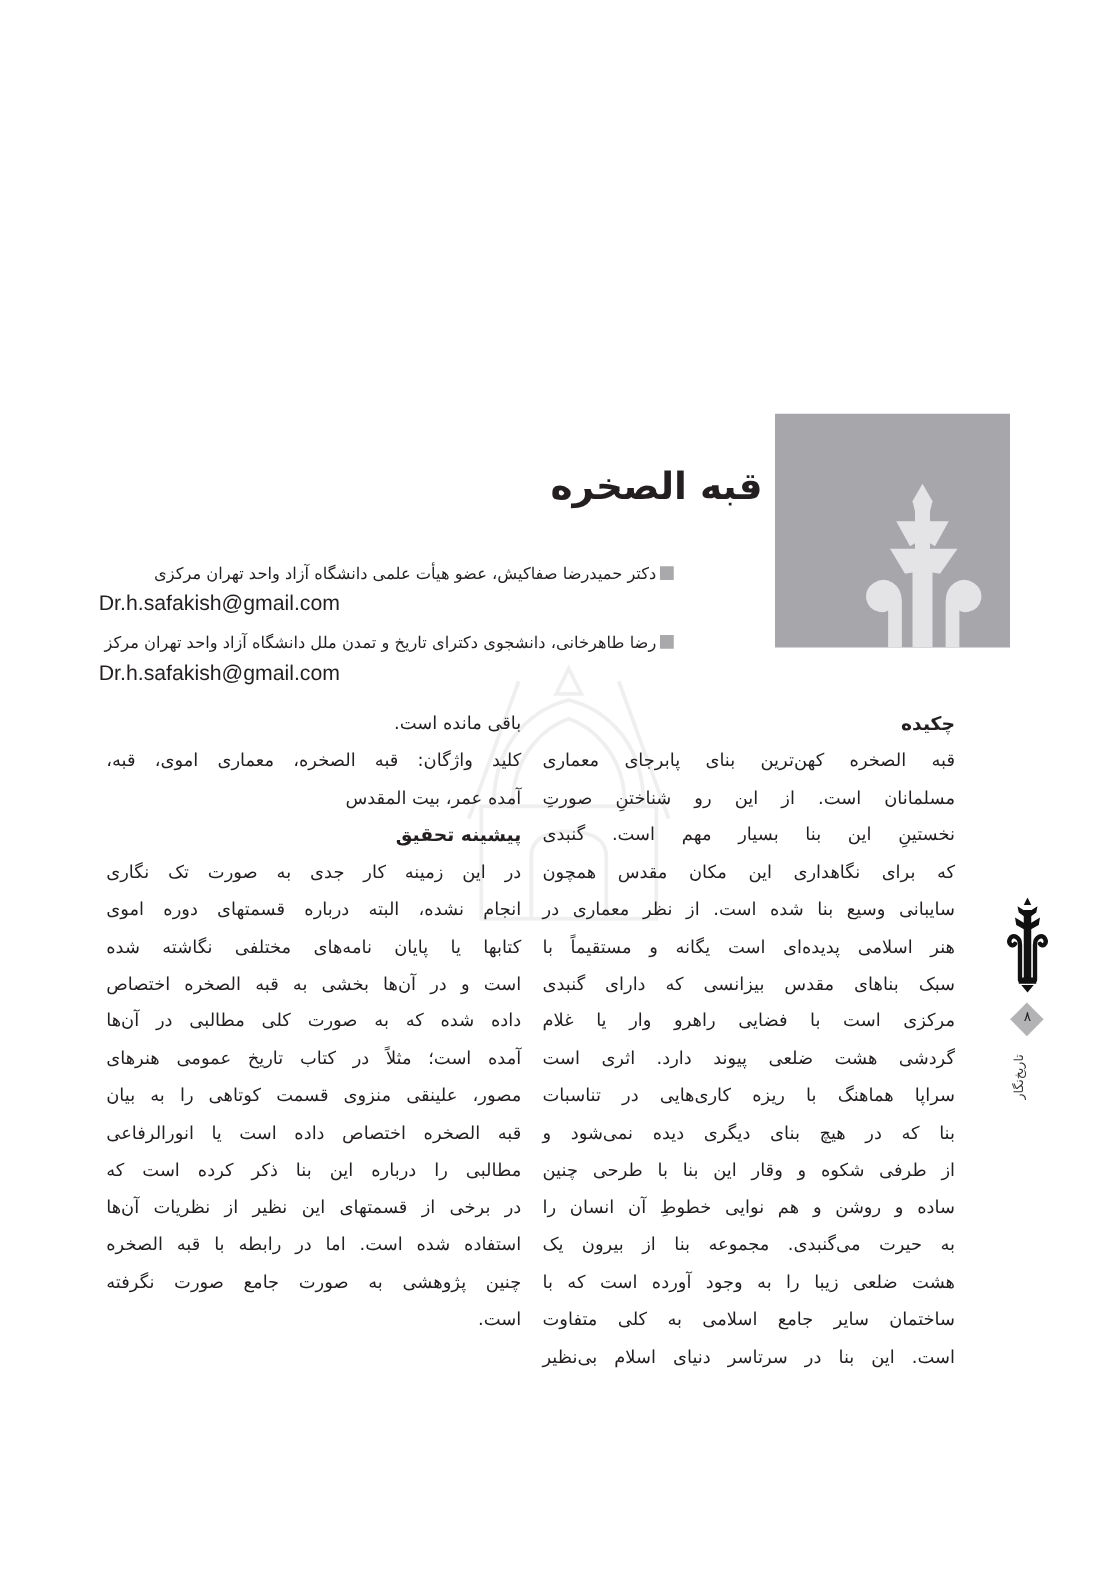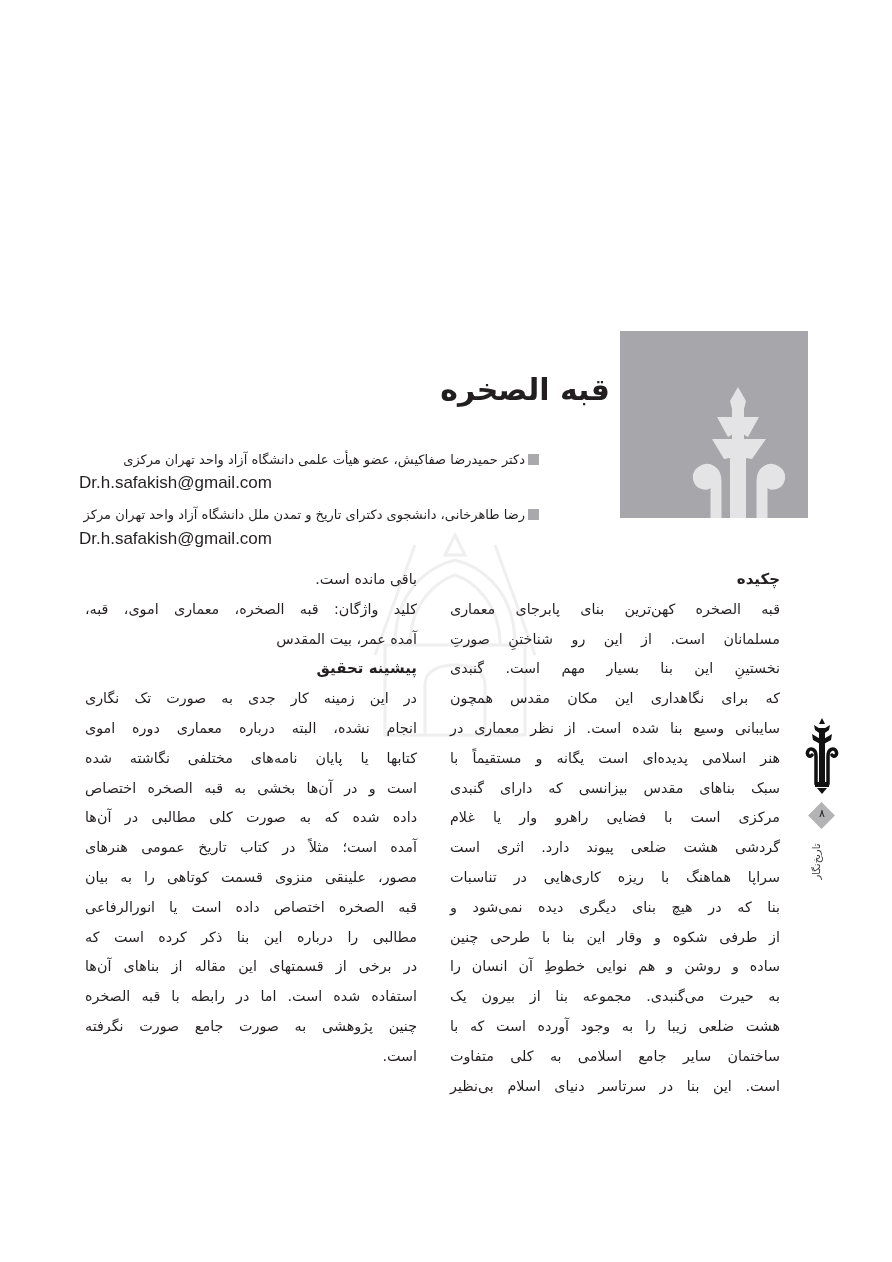--- a/index.html
+++ b/index.html
@@ -13,21 +13,21 @@
   .author { position: absolute; right: 353px; direction: rtl; font-size: 13px; white-space: nowrap; }
   .author .sq { display: inline-block; width: 11px; height: 11px; background: #a9a8ab;
                 margin-left: 3px; vertical-align: -1px; }
   .email { position: absolute; left: 79px; font-family: "Liberation Sans", sans-serif;
            font-size: 17px; direction: ltr; white-space: nowrap; }
   .col { position: absolute; direction: rtl; text-align: justify; text-align-last: right;
          font-size: 14.3px; line-height: 29.8px; }
   .col .line { display: block; text-align: justify; text-align-last: justify; white-space: nowrap; }
   .col .line.last { text-align-last: right; }
   .col h3 { margin: 0; font-size: 15px; font-weight: bold; line-height: 29.8px; }
-  .col-right { left: 434px; top: 565px; width: 330px; margin-left: 16px; }
+  .col-right { left: 434px; top: 565px; width: 330px; }
   .col-left  { left: 85px;  top: 565px; width: 332px; }
   .watermark { position: absolute; left: 355px; top: 525px; width: 200px; height: 220px; opacity: 0.09; }
   .side-ornament { position: absolute; left: 805px; top: 718px; width: 34px; height: 78px; }
   .page-diamond { position: absolute; left: 809px; top: 803px; width: 26px; height: 26px; }
   .page-diamond .d { position: absolute; left: 3px; top: 3px; width: 19px; height: 19px;
                      background: #b3b2b5; transform: rotate(45deg); }
   .page-diamond .n { position: absolute; left: 0; top: 4px; width: 26px; text-align: center;
                      font-size: 11px; color: #231f20; }
   .journal-name { position: absolute; left: 810px; top: 840px; width: 24px; height: 44px;
                   font-size: 10px; color: #333; }
@@ -102,29 +102,29 @@
   <span class="line">ساختمان سایر جامع اسلامی به کلی متفاوت</span>
   <span class="line">است. این بنا در سرتاسر دنیای اسلام بی‌نظیر</span>
 </div>
 
 <div class="col col-left">
   <span class="line last">باقی مانده است.</span>
   <span class="line">کلید واژگان: قبه الصخره، معماری اموی، قبه،</span>
   <span class="line last">آمده عمر، بیت المقدس</span>
   <h3>پیشینه تحقیق</h3>
   <span class="line">در این زمینه کار جدی به صورت تک نگاری</span>
-  <span class="line">انجام نشده، البته درباره معماری دوره اموی</span>
+  <span class="line">انجام نشده، البته درباره قسمتهای دوره اموی</span>
   <span class="line">کتابها یا پایان نامه‌های مختلفی نگاشته شده</span>
   <span class="line">است و در آن‌ها بخشی به قبه الصخره اختصاص</span>
   <span class="line">داده شده که به صورت کلی مطالبی در آن‌ها</span>
   <span class="line">آمده است؛ مثلاً در کتاب تاریخ عمومی هنرهای</span>
   <span class="line">مصور، علینقی منزوی قسمت کوتاهی را به بیان</span>
   <span class="line">قبه الصخره اختصاص داده است یا انورالرفاعی</span>
   <span class="line">مطالبی را درباره این بنا ذکر کرده است که</span>
-  <span class="line">در برخی از قسمتهای این مقاله از بناهای آن‌ها</span>
+  <span class="line">در برخی از قسمتهای این نظیر از نظریات آن‌ها</span>
   <span class="line">استفاده شده است. اما در رابطه با قبه الصخره</span>
   <span class="line">چنین پژوهشی به صورت جامع صورت نگرفته</span>
   <span class="line last">است.</span>
 </div>
 
 <svg class="side-ornament" viewBox="0 0 34 78">
   <g fill="#111">
     <path d="M17 0 L20 6 L14 6 Z"></path>
     <path d="M9 7 L17 12 L25 7 L24 12 L17 17 L10 12 Z"></path>
     <path d="M7 16 L17 22 L27 16 L26 22 L17 27 L8 22 Z"></path>

